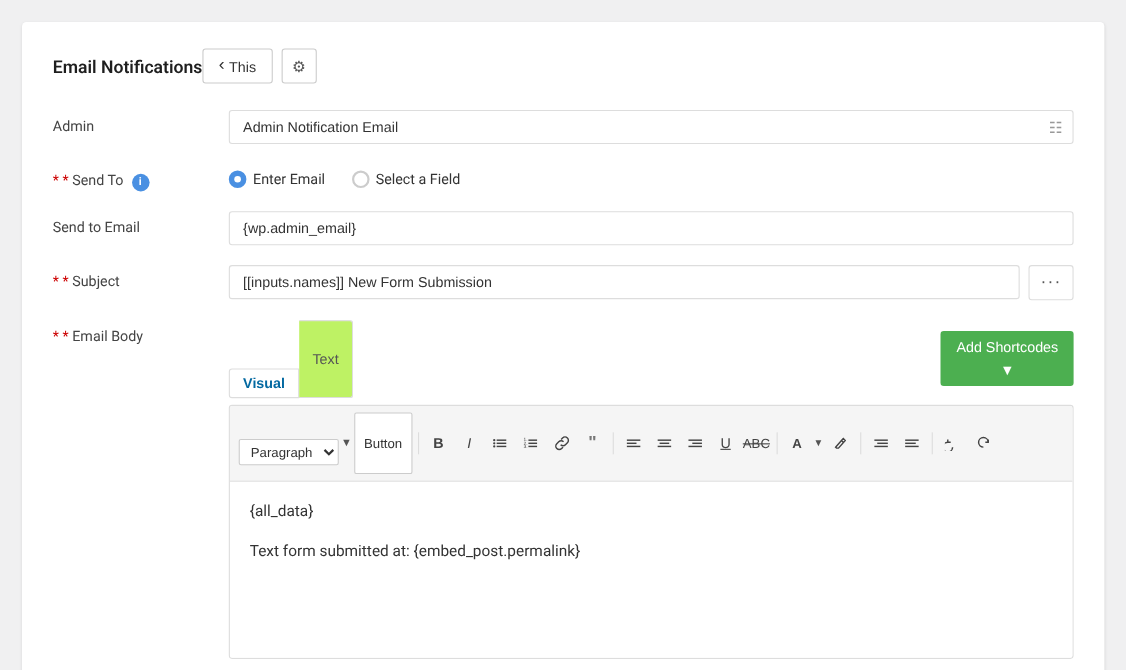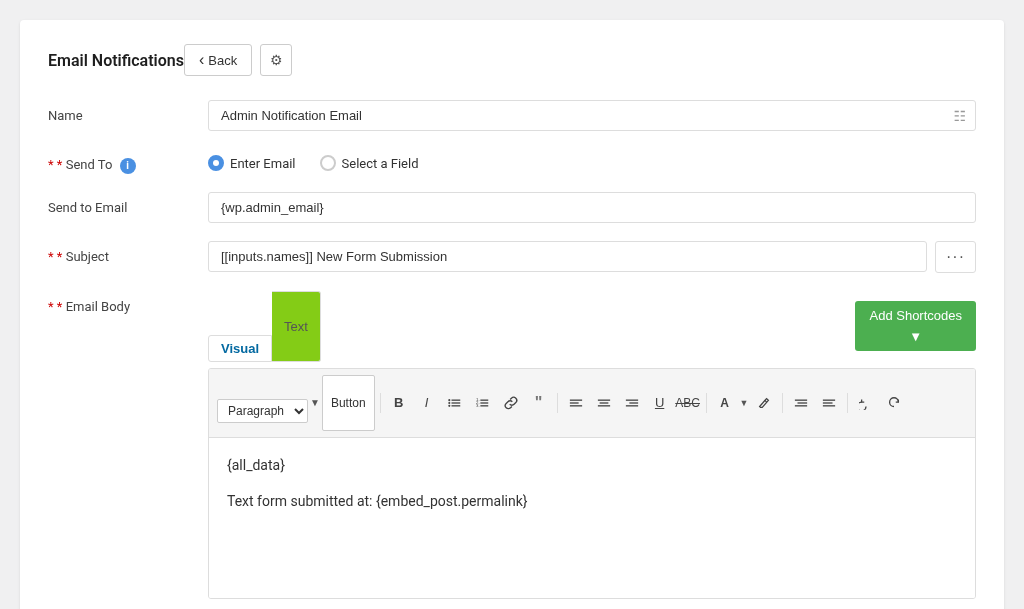--- a/index.html
+++ b/index.html
@@ -178,21 +178,21 @@
       margin-bottom: 6px;
     }
     .tabs {
       display: flex;
       gap: 0;
     }
     .tab {
       padding: 5px 12px;
       font-size: 13px;
       border: 1px solid #ddd;
-      background: #84cc16;
+      background: #bef264;
       color: #555;
       cursor: pointer;
     }
     .tab:first-child { border-radius: 3px 0 0 3px; }
     .tab:last-child { border-radius: 0 3px 3px 0; border-left: none; }
     .tab.active {
       background: #fff;
       color: #0369a1;
       font-weight: 700;
       margin-top: 44px;
@@ -278,30 +278,30 @@
 </head>
 <body>
 
 <div class="container">
 
   <div class="header">
     <span class="header-title">Email Notifications</span>
     <div class="header-actions">
       <button class="btn-back">
         <span class="chevron-left"></span>
-        <span>Back</span>
+        <span>This</span>
       </button>
       <button class="btn-gear">
         <span>⚙</span>
       </button>
     </div>
   </div>
 
   <div class="form-row">
-    <div class="form-label">Name</div>
+    <div class="form-label">Admin</div>
     <div class="form-control-wrap">
       <input type="text" class="form-input" value="Admin Notification Email" style="">
       <span class="input-icon-right">☷</span>
     </div>
   </div>
 
   <div class="form-row">
     <div class="form-label required"><span style="color:#c00;">* </span>Send To <span class="info-icon" style="cursor:pointer;">i</span></div>
     <div class="radio-group">
       <label class="radio-option">

